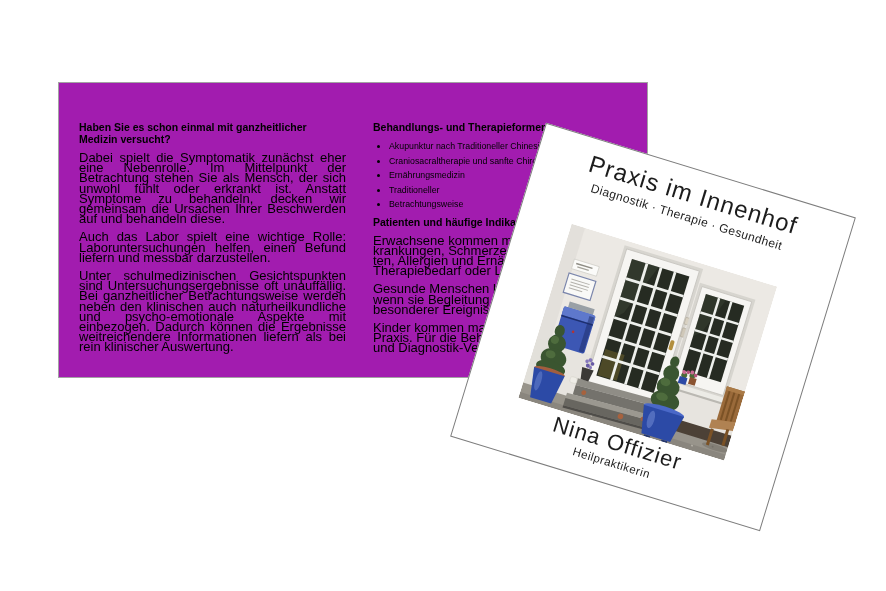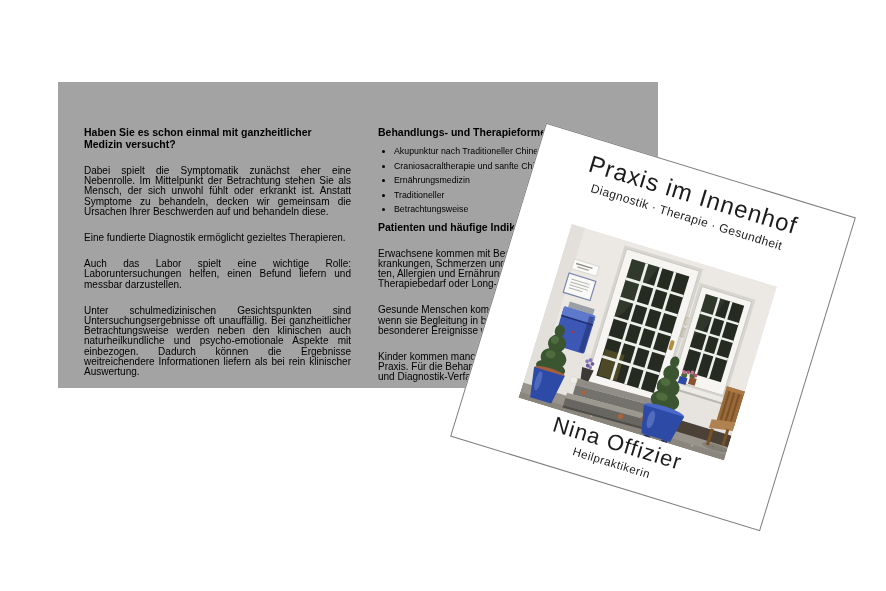--- a/index.html
+++ b/index.html
@@ -1,24 +1,24 @@
 <!DOCTYPE html>
 <html><head>
 <meta charset="utf-8">
 <style>
   html,body{margin:0;padding:0;background:#ffffff;}
   .stage{position:relative;width:886px;height:591px;background:#ffffff;overflow:hidden;
          font-family:"Liberation Sans",sans-serif;color:#1a1a1a;}
   
   .back-card{position:absolute;left:58px;top:82px;width:588px;height:294px;
-             background:#a3a3a3;border:6px solid #a3a3a3;z-index:1;}
+             background:#a21caf;border:1px solid #a3a3a3;z-index:1;}
   .bc-col-left{position:absolute;left:20px;top:38px;width:267px;}
   .bc-col-right{position:absolute;left:314px;top:38px;width:262px;}
   .bc-h{font-size:10.5px;font-weight:bold;margin:0 0 6px 0;line-height:12px;color:#000;}
-  .bc-p{font-size:10px;line-height:10.2px;margin:16px 0 5px 0;text-align:justify;color:#000;}
+  .bc-p{font-size:13px;line-height:10.2px;margin:8px 0 5px 0;text-align:justify;color:#000;}
   .bc-p.nogap{margin-bottom:0;}
   .bc-p.frag{white-space:pre-line;text-align:left;}
   .bc-list{margin:2px 0 4px 0;padding:0 0 0 16px;}
   .bc-list li{font-size:8.8px;line-height:14.5px;white-space:nowrap;color:#000;}
   
   .front-card{position:absolute;left:491px;top:163px;width:322px;height:326px;
               background:#ffffff;border:1px solid #7d7d7d;z-index:2;
               transform:rotate(17deg);transform-origin:50% 50%;}
   .fc-title{position:absolute;top:11px;left:0;width:100%;text-align:center;
             font-size:24px;letter-spacing:1px;font-weight:normal;color:#1c1c1c;margin:0;}
@@ -33,21 +33,20 @@
 </style>
 </head>
 <body>
 
 <div class="stage">
 
   <section class="back-card">
     <div class="bc-col-left">
       <h3 class="bc-h">Haben Sie es schon einmal mit ganzheitlicher Medizin versucht?</h3>
       <p class="bc-p">Dabei spielt die Symptomatik zunächst eher eine Nebenrolle. Im Mittelpunkt der Betrachtung stehen Sie als Mensch, der sich unwohl fühlt oder erkrankt ist. Anstatt Symptome zu behandeln, decken wir gemeinsam die Ursachen Ihrer Beschwerden auf und behandeln diese.</p>
-      <p class="bc-p nogap">Eine fundierte Diagnostik ermöglicht gezieltes Therapieren.</p>
       <p class="bc-p">Auch das Labor spielt eine wichtige Rolle: Laboruntersuchungen helfen, einen Befund liefern und messbar darzustellen.</p>
       <p class="bc-p">Unter schulmedizinischen Gesichtspunkten sind Untersuchungsergebnisse oft unauffällig. Bei ganzheitlicher Betrachtungsweise werden neben den klinischen auch naturheilkundliche und psycho-emotionale Aspekte mit einbezogen. Dadurch können die Ergebnisse weitreichendere Informationen liefern als bei rein klinischer Auswertung.</p>
     </div>
 
     <div class="bc-col-right">
       <h3 class="bc-h">Behandlungs- und Therapieformen</h3>
       <ul class="bc-list">
         <li>Akupunktur nach Traditioneller Chinesischer M</li>
         <li>Craniosacraltherapie und sanfte Chiropraktik</li>
         <li>Ernährungsmedizin</li>

